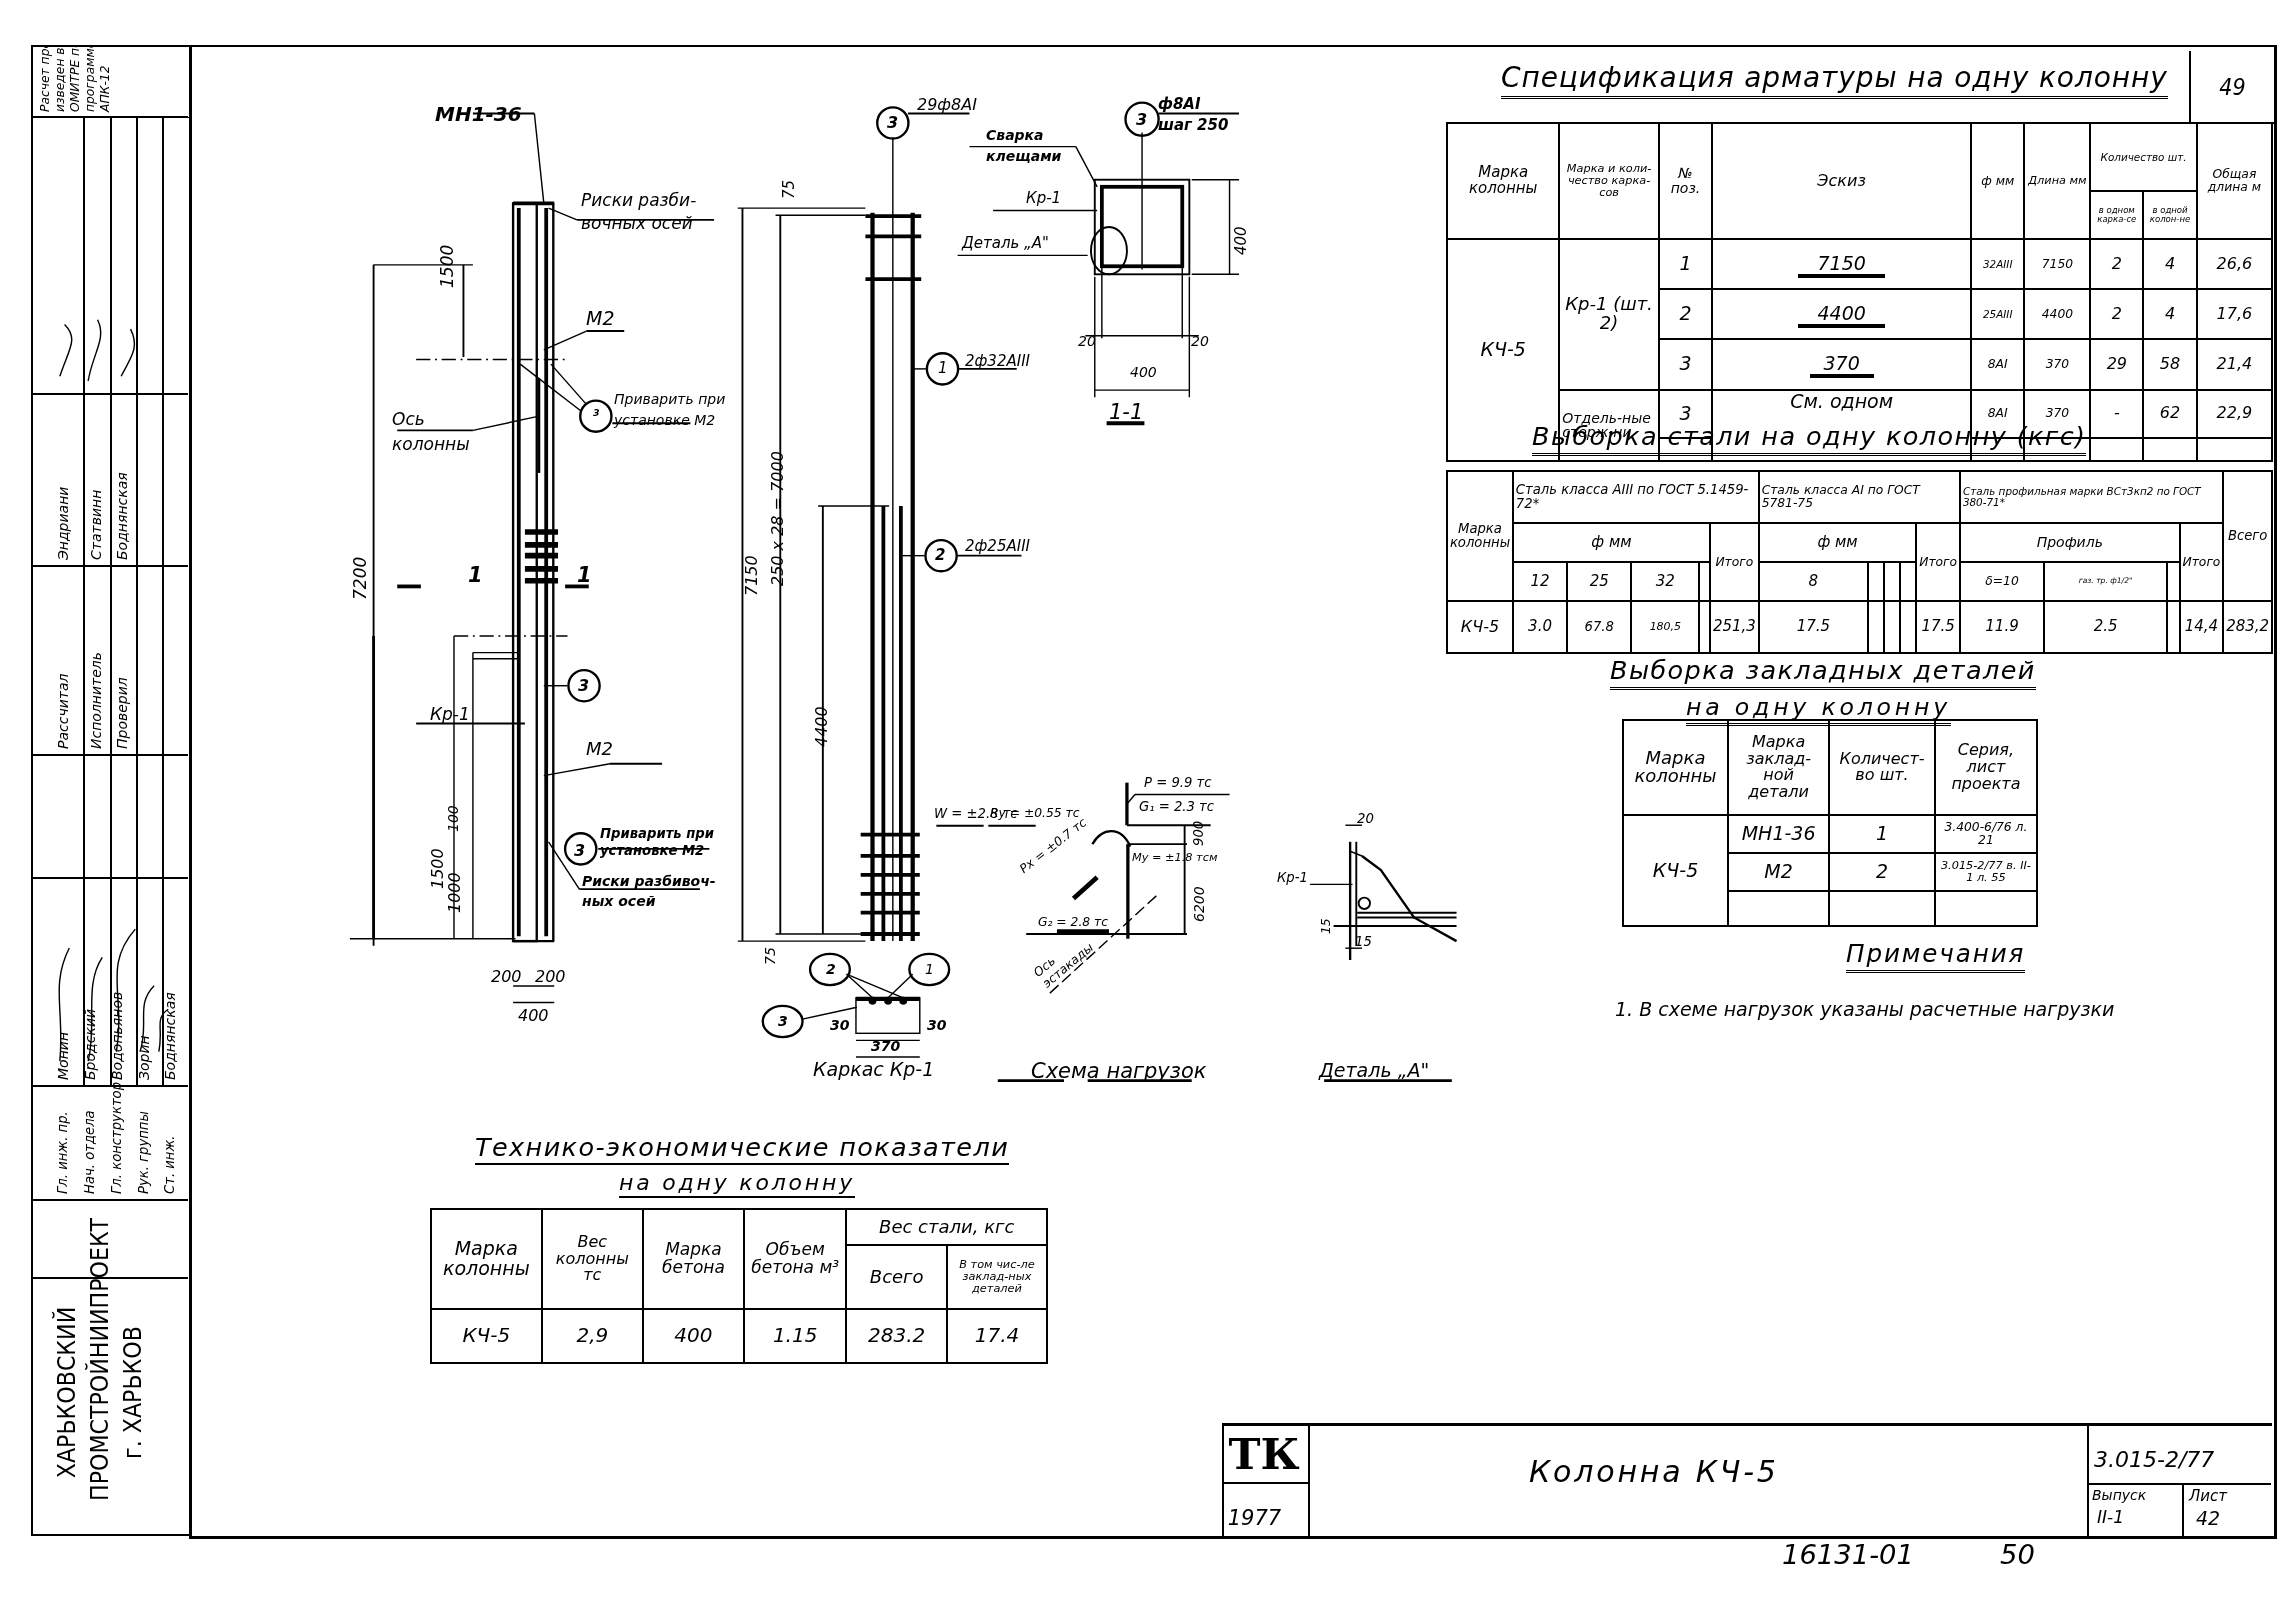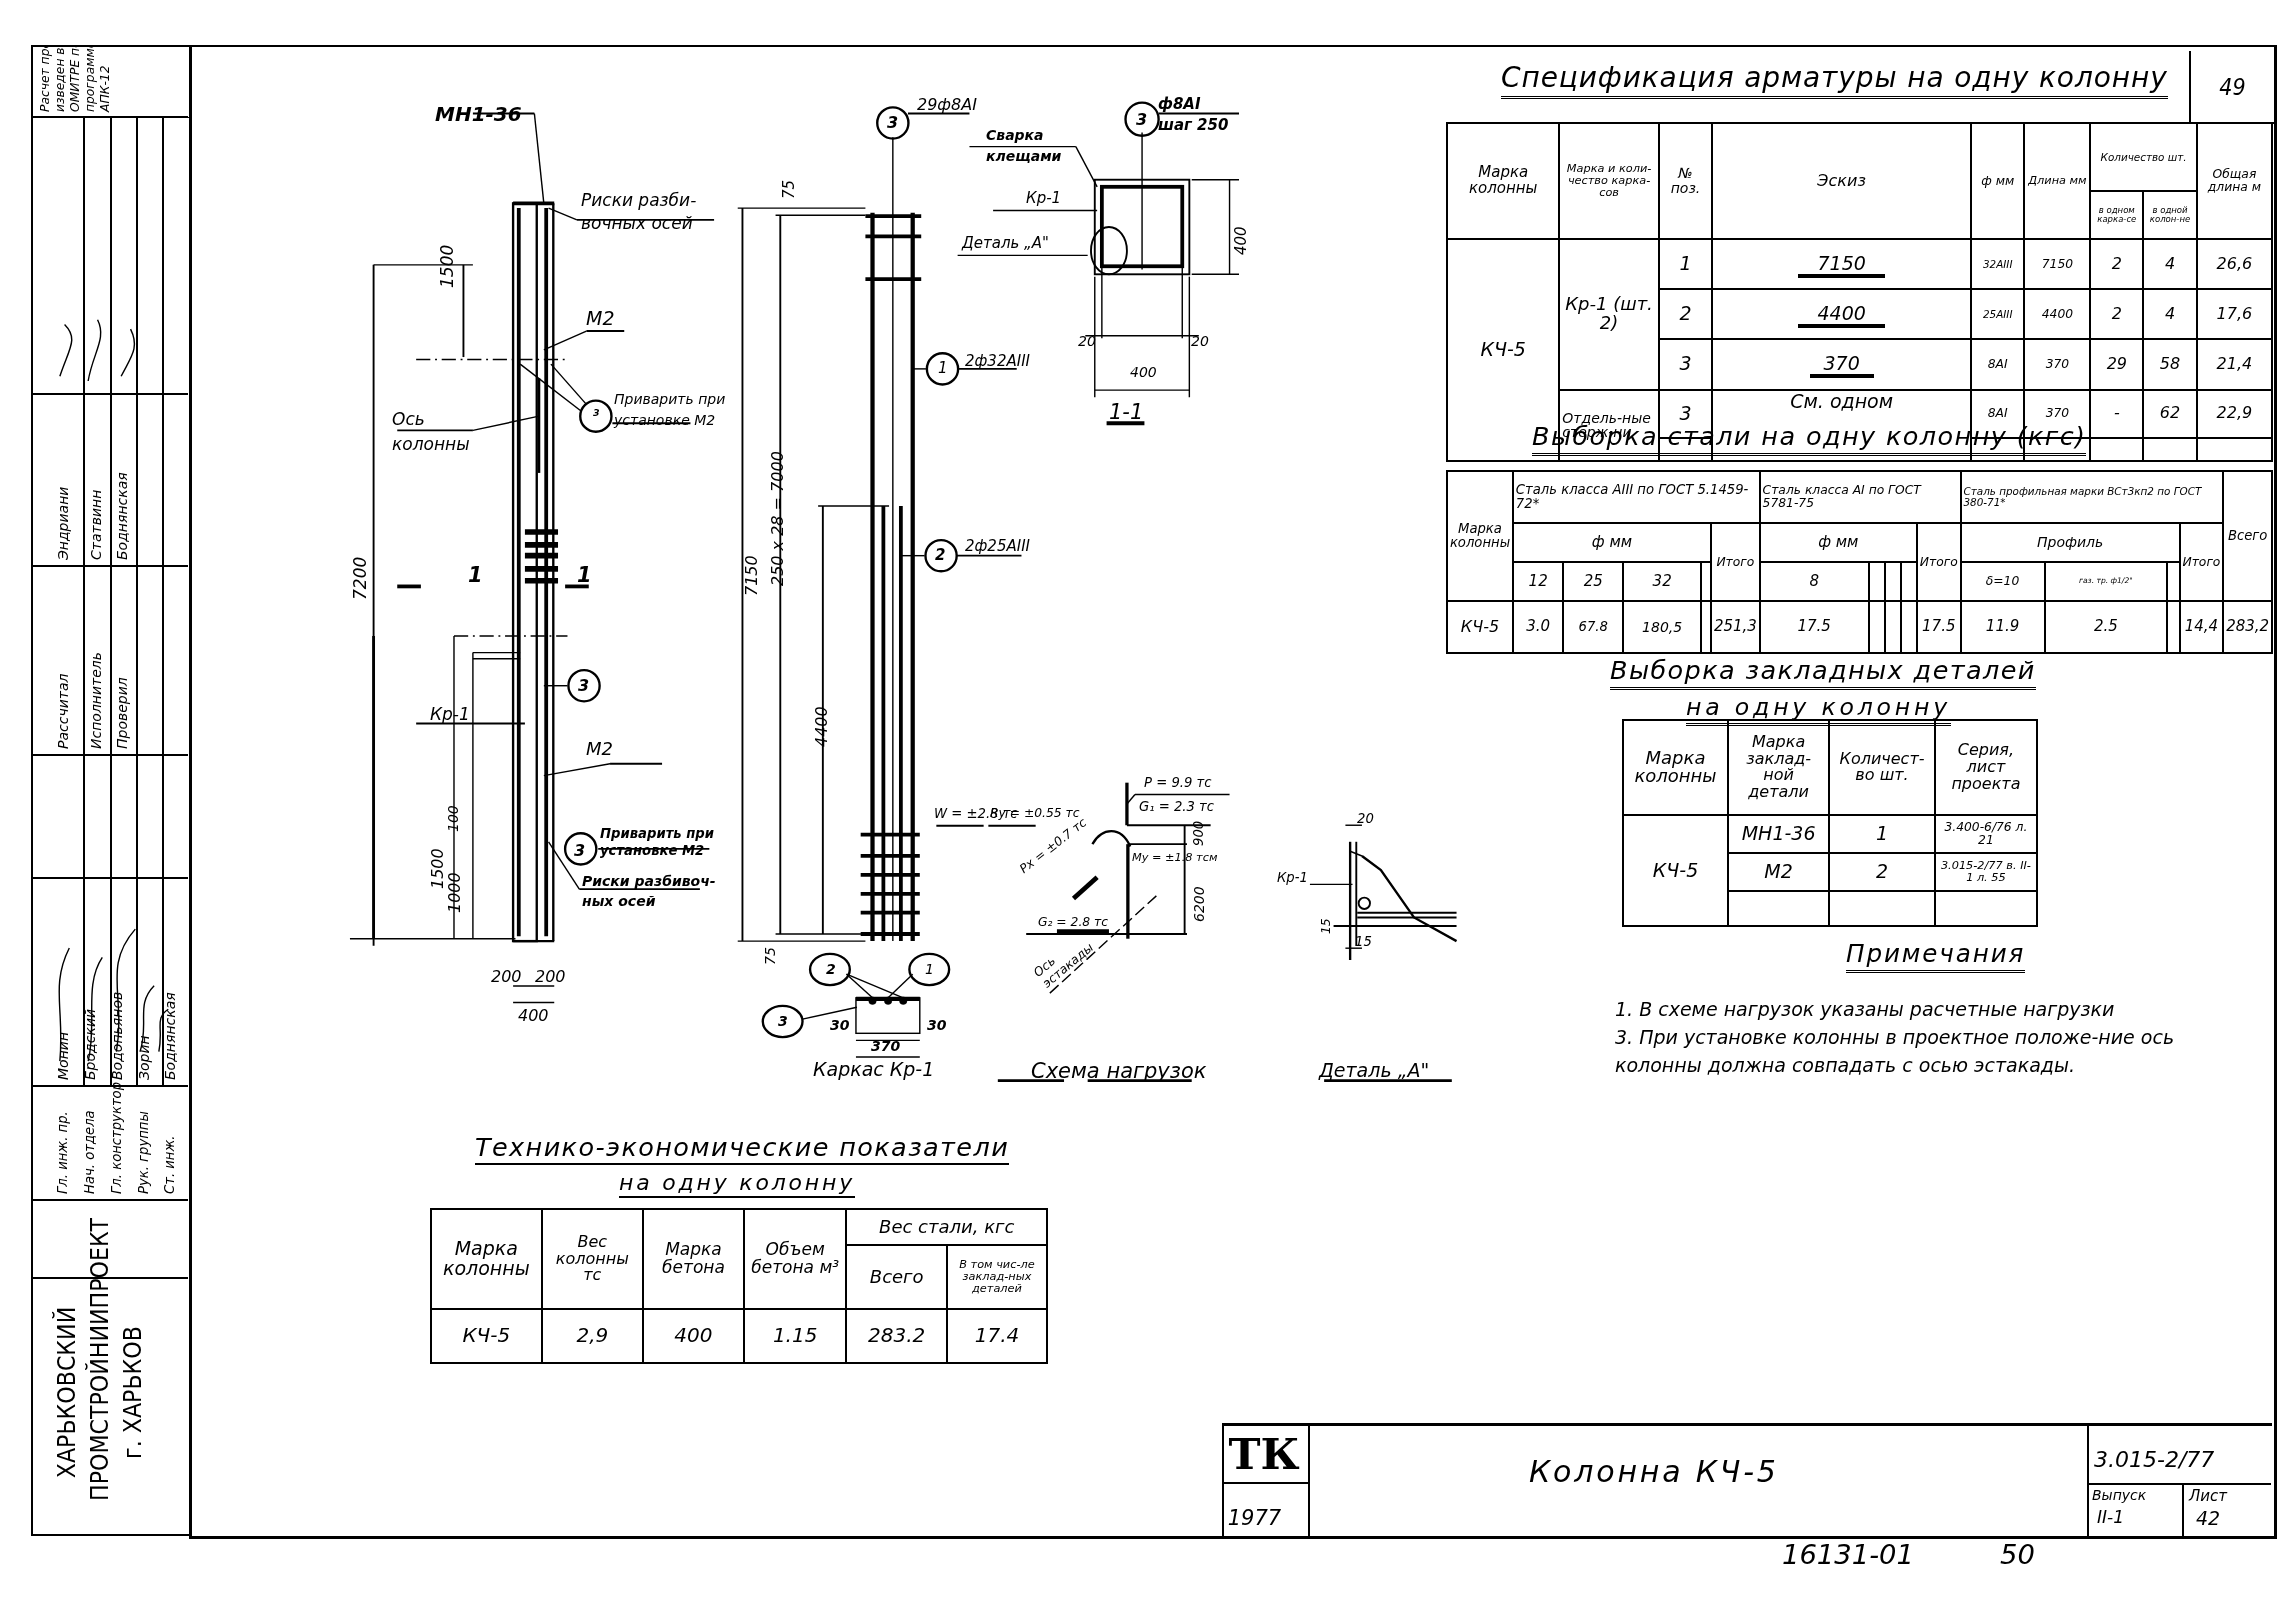--- a/index.html
+++ b/index.html
@@ -444,21 +444,21 @@
     <td></td>
     <td></td>
     <td style="font-size:12.3px;">δ=10</td>
     <td style="font-size:7.6px;">газ. тр. ф1/2"</td>
     <td></td>
   </tr>
   <tr style="height:47px;">
     <td style="font-size:16px;">КЧ-5</td>
     <td style="font-size:15px;">3.0</td>
     <td style="font-size:13.2px;">67.8</td>
-    <td style="font-size:14px;">180,5</td>
+    <td style="font-size:11px;">180,5</td>
     <td></td>
     <td style="font-size:15px;">251,3</td>
     <td style="font-size:15px;">17.5</td>
     <td></td>
     <td></td>
     <td></td>
     <td style="font-size:15px;">17.5</td>
     <td style="font-size:15px;">11.9</td>
     <td style="font-size:15px;">2.5</td>
     <td></td>
@@ -499,21 +499,20 @@
     <td></td>
   </tr>
 </tbody>
   </table>
 
 <div class="abs hand" style="left:1846px;top:939px;font-size:24.6px;letter-spacing:1.9px;">
   <span class="u2">Примечания</span>
 </div>
 <div class="abs hand" style="left:1615px;top:995px;width:624px;font-size:19px;line-height:28px;">
   <div>1. В схеме нагрузок указаны расчетные нагрузки</div>
-  <div>3. При установке колонны в проектное положе-ние ось колонны должна совпадать с осью эстакады.</div>
 </div>
 
 <div class="abs hand" style="left:475px;top:1132px;font-size:25.5px;letter-spacing:1.4px;">
   <span class="u1">Технико-экономические показатели</span>
 </div>
 <div class="abs hand" style="left:619px;top:1170px;font-size:22px;letter-spacing:2.8px;">
   <span class="u1">на одну колонну</span>
 </div>
 <table class="t" style="left:430px;top:1208px;width:618px;height:156px;">
   <tbody>

